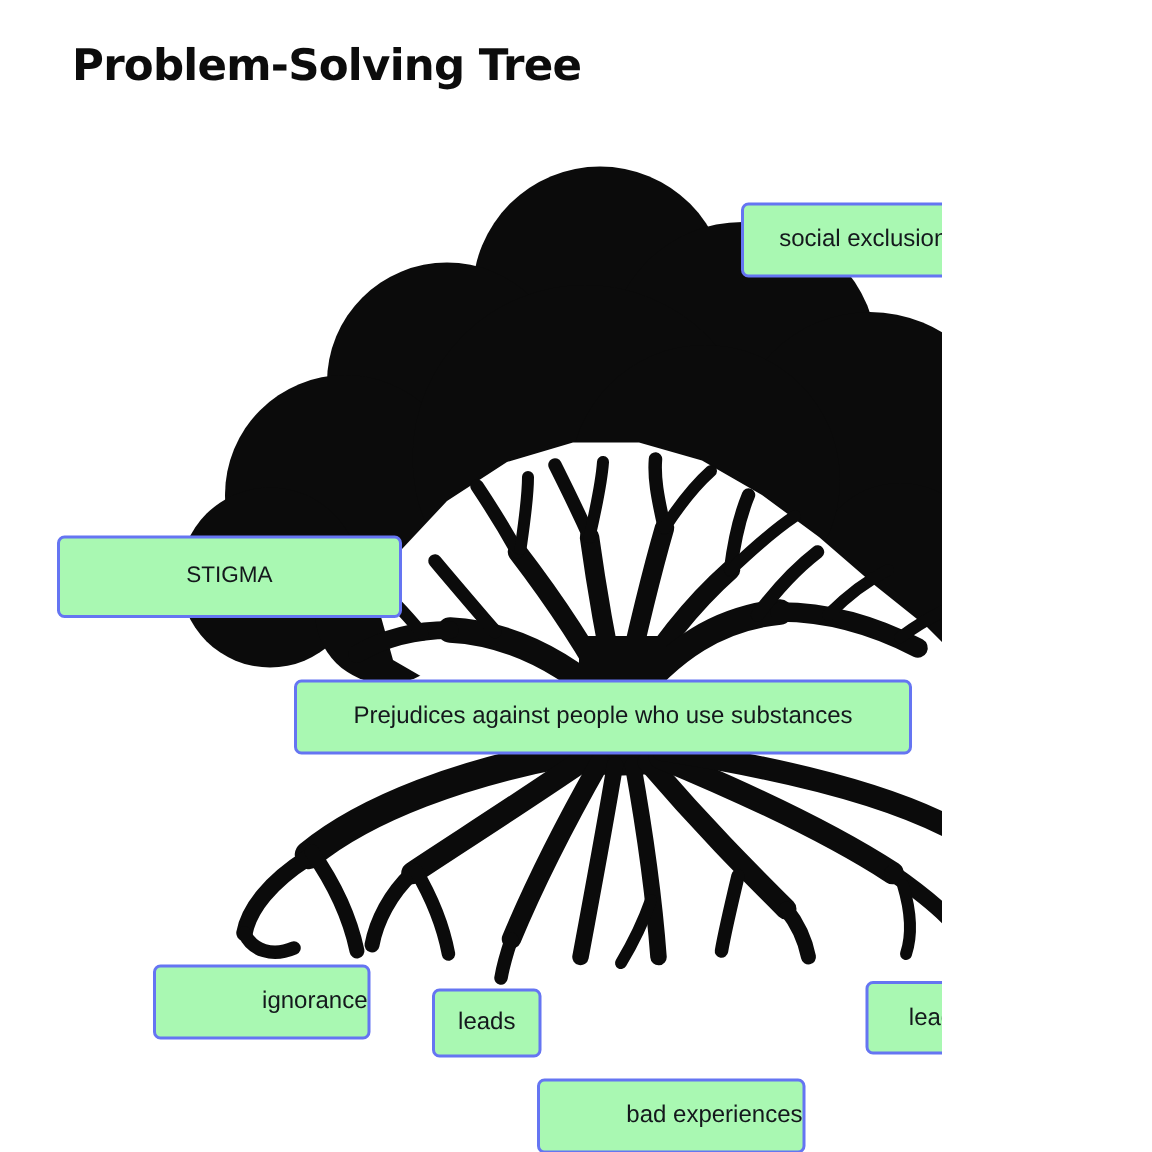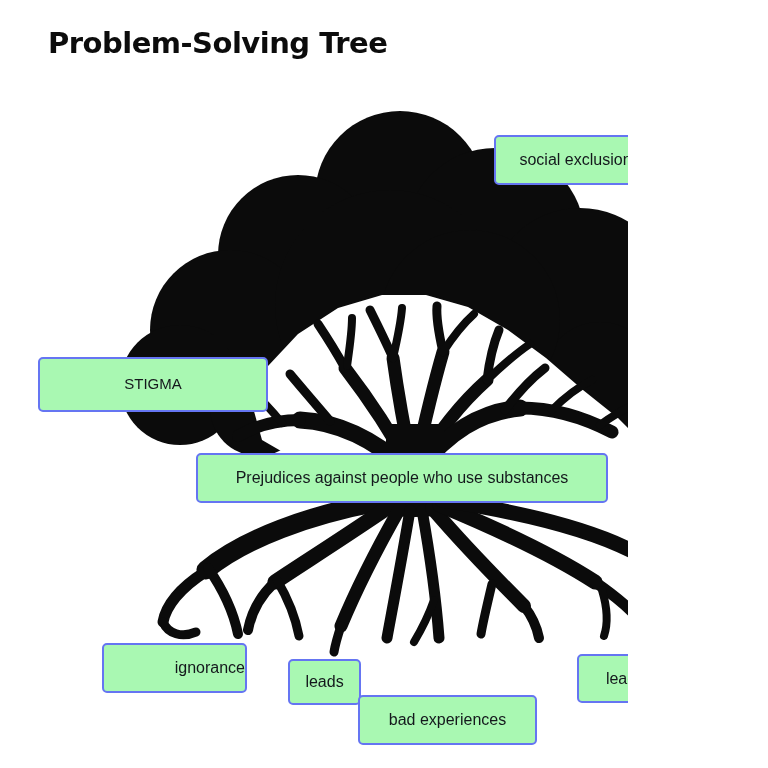--- a/index.html
+++ b/index.html
@@ -41,21 +41,21 @@
     color:var(--text);
     line-height:1.25;
     cursor:default;
   }
   #lbl-social{left:494px;top:135px;width:163px;height:50px;}
   #lbl-avoid{left:305px;top:218px;width:222px;height:50px;}
   #lbl-stigma{left:38px;top:357px;width:230px;height:55px;font-size:15px;}
   #lbl-prej{left:196px;top:453px;width:412px;height:50px;}
   #lbl-ignorance{left:102px;top:643px;width:145px;height:50px;align-items:flex-end;}
   #lbl-fear{left:288px;top:659px;width:73px;height:46px;}
-  #lbl-bad{left:358px;top:695px;width:179px;height:50px;}
+  #lbl-bad{left:358px;top:719px;width:179px;height:50px;align-items:flex-end;}
   #lbl-media{left:577px;top:654px;width:96px;height:49px;}
 </style>
 </head>
 <body>
 
 <div id="canvas">
 
   <div class="page-title">Problem-Solving Tree</div>
 
   <svg class="tree-svg" width="768" height="768" viewBox="0 0 768 768" aria-hidden="true">

